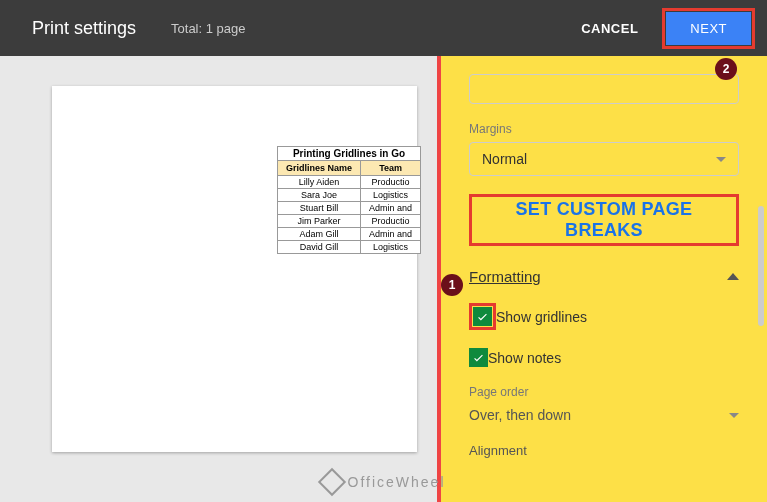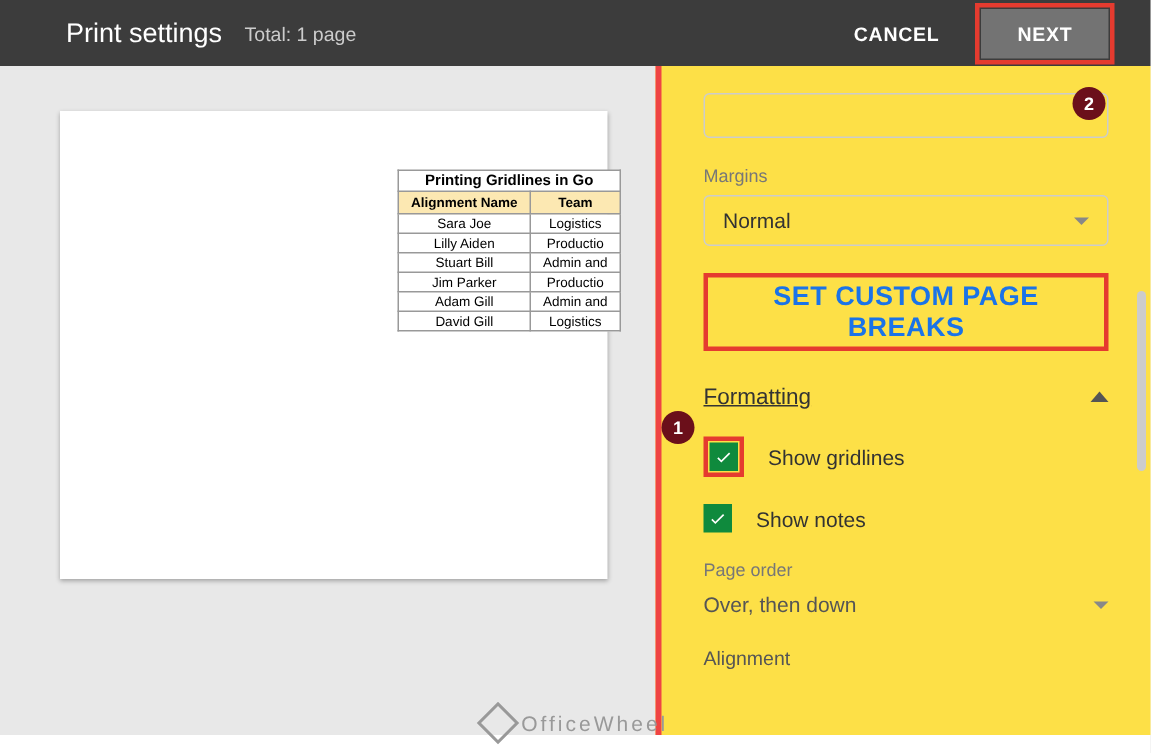--- a/index.html
+++ b/index.html
@@ -7,26 +7,27 @@
     font-family: Arial, sans-serif;
     background: #fff;
     width: 767px;
     height: 502px;
     overflow: hidden;
     position: relative;
   }
   .header {
     background: #3c3c3c;
     color: #fff;
-    height: 44px;
-    display: flex;
-    align-items: center;
-    padding: 0 24px;
+    height: 56px;
+    display: flex;
+    align-items: center;
+    padding: 0 12px;
     position: relative;
     z-index: 5;
+    gap: 20px;
   }
   .header-title {
     font-size: 18px;
     font-weight: 500;
     margin-left: 20px;
   }
   .header-sub {
     font-size: 13px;
     color: #ccc;
     margin-left: 15px;
@@ -46,25 +47,25 @@
     background: none;
     border: none;
     cursor: pointer;
   }
   .btn-next-wrap {
     border: 3px solid #e53b2f;
     padding: 1px;
     position: relative;
   }
   .btn-next {
-    background: #737373;
+    background: #3b82f6;
     color: #fff;
     border: none;
     font-size: 13px;
-    font-weight: 700;
+    font-weight: 400;
     letter-spacing: 0.5px;
     padding: 9px 24px;
     cursor: pointer;
   }
   .badge {
     position: absolute;
     width: 22px;
     height: 22px;
     border-radius: 50%;
     background: #6b0f1a;
@@ -85,23 +86,24 @@
     flex: 1;
     background: #e8e8e8;
     padding: 30px 20px 0 40px;
     position: relative;
     overflow: hidden;
   }
   .paper {
     background: #fff;
     box-shadow: 0 1px 3px rgba(0,0,0,0.3);
     width: 365px;
-    height: 312px;
-    padding: 39px 0 0 225px;
-    position: relative;
+    height: 366px;
+    padding: 60px 0 0 225px;
+    position: relative;
+    margin-left: 12px;
   }
   .sheet {
     font-size: 9px;
     border-collapse: collapse;
   }
   .sheet-title {
     background: #fce8b2;
     font-weight: bold;
     text-align: center;
     border: 1px solid #999;
@@ -195,21 +197,20 @@
   }
   .chev-up {
     width: 0; height: 0;
     border-left: 6px solid transparent;
     border-right: 6px solid transparent;
     border-bottom: 7px solid #555;
   }
   .check-row {
     display: flex;
     align-items: center;
-    gap: 16px;
     margin-bottom: 18px;
     font-size: 14px;
     color: #333;
   }
   .check-wrap {
     display: inline-flex;
   }
   .check-wrap.highlighted {
     border: 3px solid #e53b2f;
     padding: 1px;
@@ -264,30 +265,30 @@
 
 <div class="body">
   <div class="preview">
     <div class="paper">
       <table class="sheet">
         <tbody>
             <tr>
               <td colspan="2" class="sheet-title">Printing Gridlines in Go</td>
             </tr>
         <tr>
-          <th>Alignment Name</th>
+          <th>Gridlines Name</th>
           <th>Team</th>
         </tr>
         <tr>
+              <td>Lilly Aiden</td>
+              <td>Productio</td>
+            </tr>
+        <tr>
               <td>Sara Joe</td>
               <td>Logistics</td>
-            </tr>
-        <tr>
-              <td>Lilly Aiden</td>
-              <td>Productio</td>
             </tr>
         <tr>
               <td>Stuart Bill</td>
               <td>Admin and</td>
             </tr>
         <tr>
               <td>Jim Parker</td>
               <td>Productio</td>
             </tr>
         <tr>

